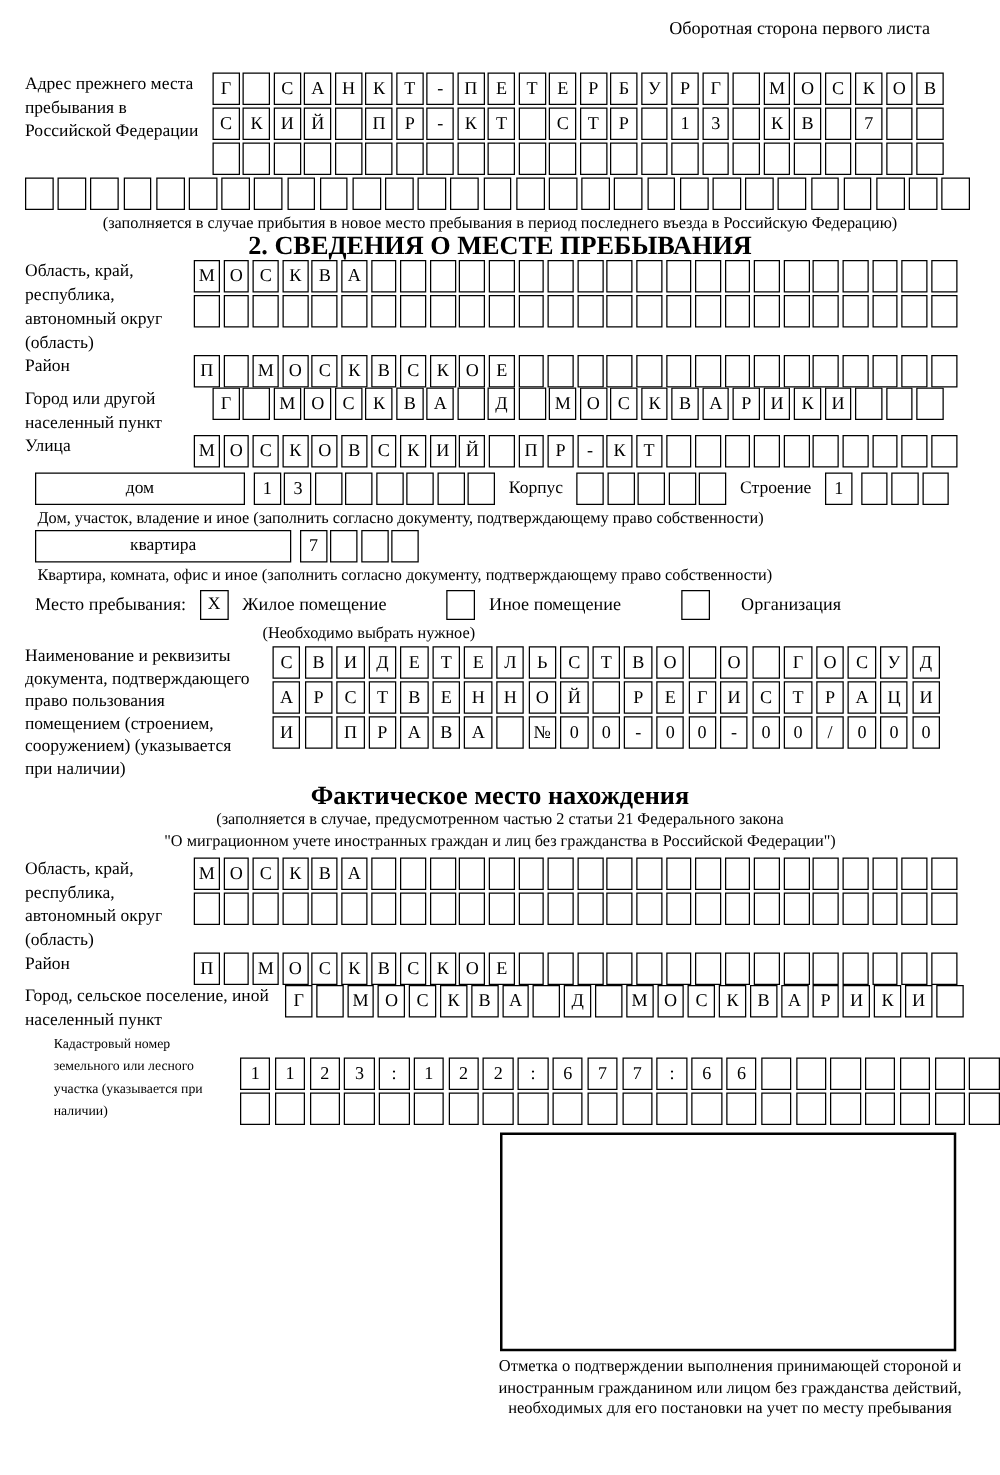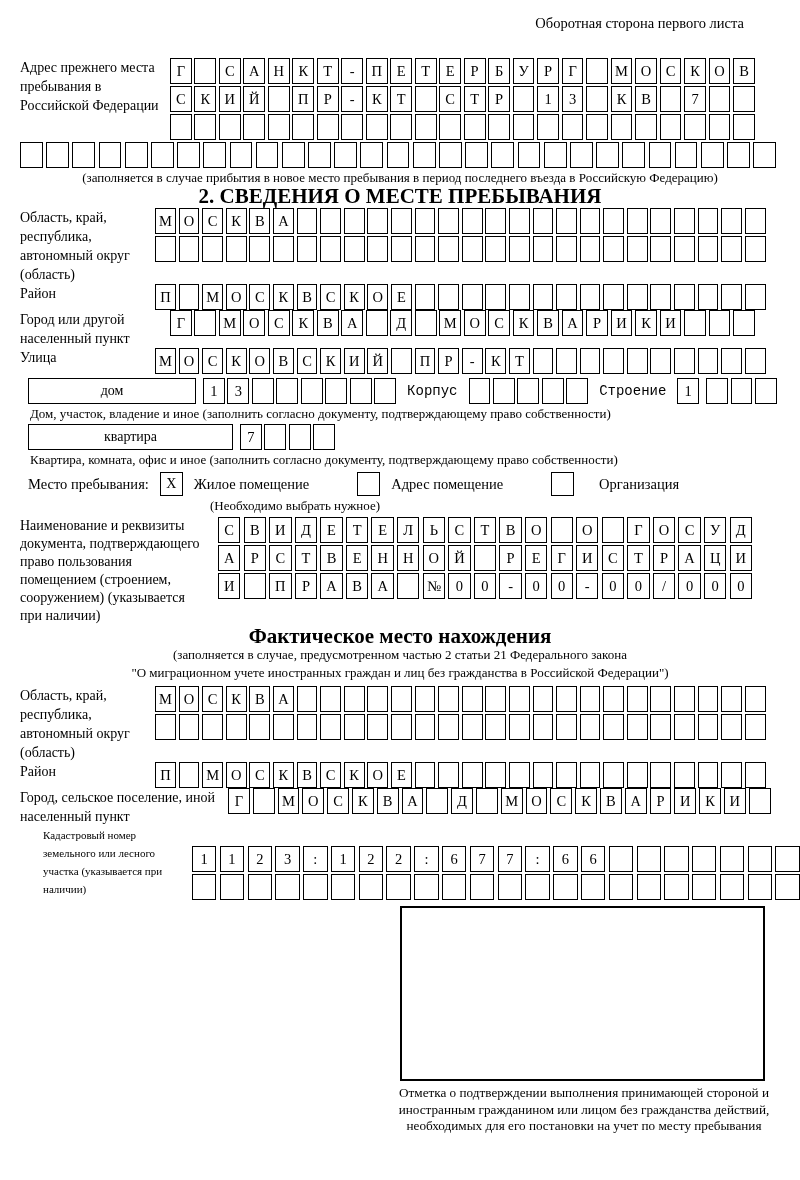--- a/index.html
+++ b/index.html
@@ -33,21 +33,21 @@
   .fl-xl{flex:0 0 208px;}
   .note-c{text-align:center;font-size:13px;line-height:15px;margin-top:2px;}
   .note-l{font-size:13px;line-height:15px;margin:2px 0 0 30px;}
   .sec-title{text-align:center;font-weight:bold;font-size:21px;line-height:19px;margin-top:2px;}
   .fnote{text-align:center;font-size:13px;line-height:18px;}
   
   .inline-row{display:flex;align-items:center;margin-left:28px;gap:7px;font-size:14px;}
   .wbox{box-sizing:border-box;height:26px;border:1.8px solid #000;display:flex;align-items:center;justify-content:center;font-size:14px;}
   .dombox{width:168px;}
   .kvbox{width:205px;}
-  .sep-lbl{padding:0 4px;font-family:Liberation Mono, monospace;}
+  .sep-lbl{padding:0 4px;}
   
   .stayrow{display:flex;align-items:center;margin-left:28px;gap:11px;font-size:14.5px;margin-top:5px;}
   .chk{box-sizing:border-box;width:23px;height:24px;border:1.8px solid #000;display:flex;align-items:center;justify-content:center;font-size:14px;}
   .gap26{width:26px;}
   
   .confirm-box{box-sizing:border-box;width:365px;height:175px;border:2px solid #000;margin:6px 35px 0 auto;}
   .confirm-note{width:392px;margin:4px 20px 0 auto;text-align:center;font-size:13.2px;line-height:16.5px;}
   .mt2{margin-top:2px;} .mt3{margin-top:3px;} .mt4{margin-top:4px;}
   .cells-offset{margin-top:20px;}
 </style>
@@ -374,21 +374,21 @@
       </div>
   </div>
   <div class="note-l">Квартира, комната, офис и иное (заполнить согласно документу, подтверждающему право собственности)</div>
 
   <div class="stayrow">
     <span>Место пребывания:</span>
     <span class="chk">X</span>
     <span>Жилое помещение</span>
     <span class="gap26"></span>
     <span class="chk"></span>
-    <span>Адрес помещение</span>
+    <span>Иное помещение</span>
     <span class="gap26"></span>
     <span class="chk"></span>
     <span style="margin-left:14px">Организация</span>
   </div>
   <div class="note-l" style="margin-left:210px">(Необходимо выбрать нужное)</div>
 
   <div class="fg mt4">
     <div class="fl fl-doc">Наименование и реквизиты документа, подтверждающего право пользования помещением (строением, сооружением) (указывается при наличии)</div>
     <div class="cells-col">
       <div class="cells rdoc">

